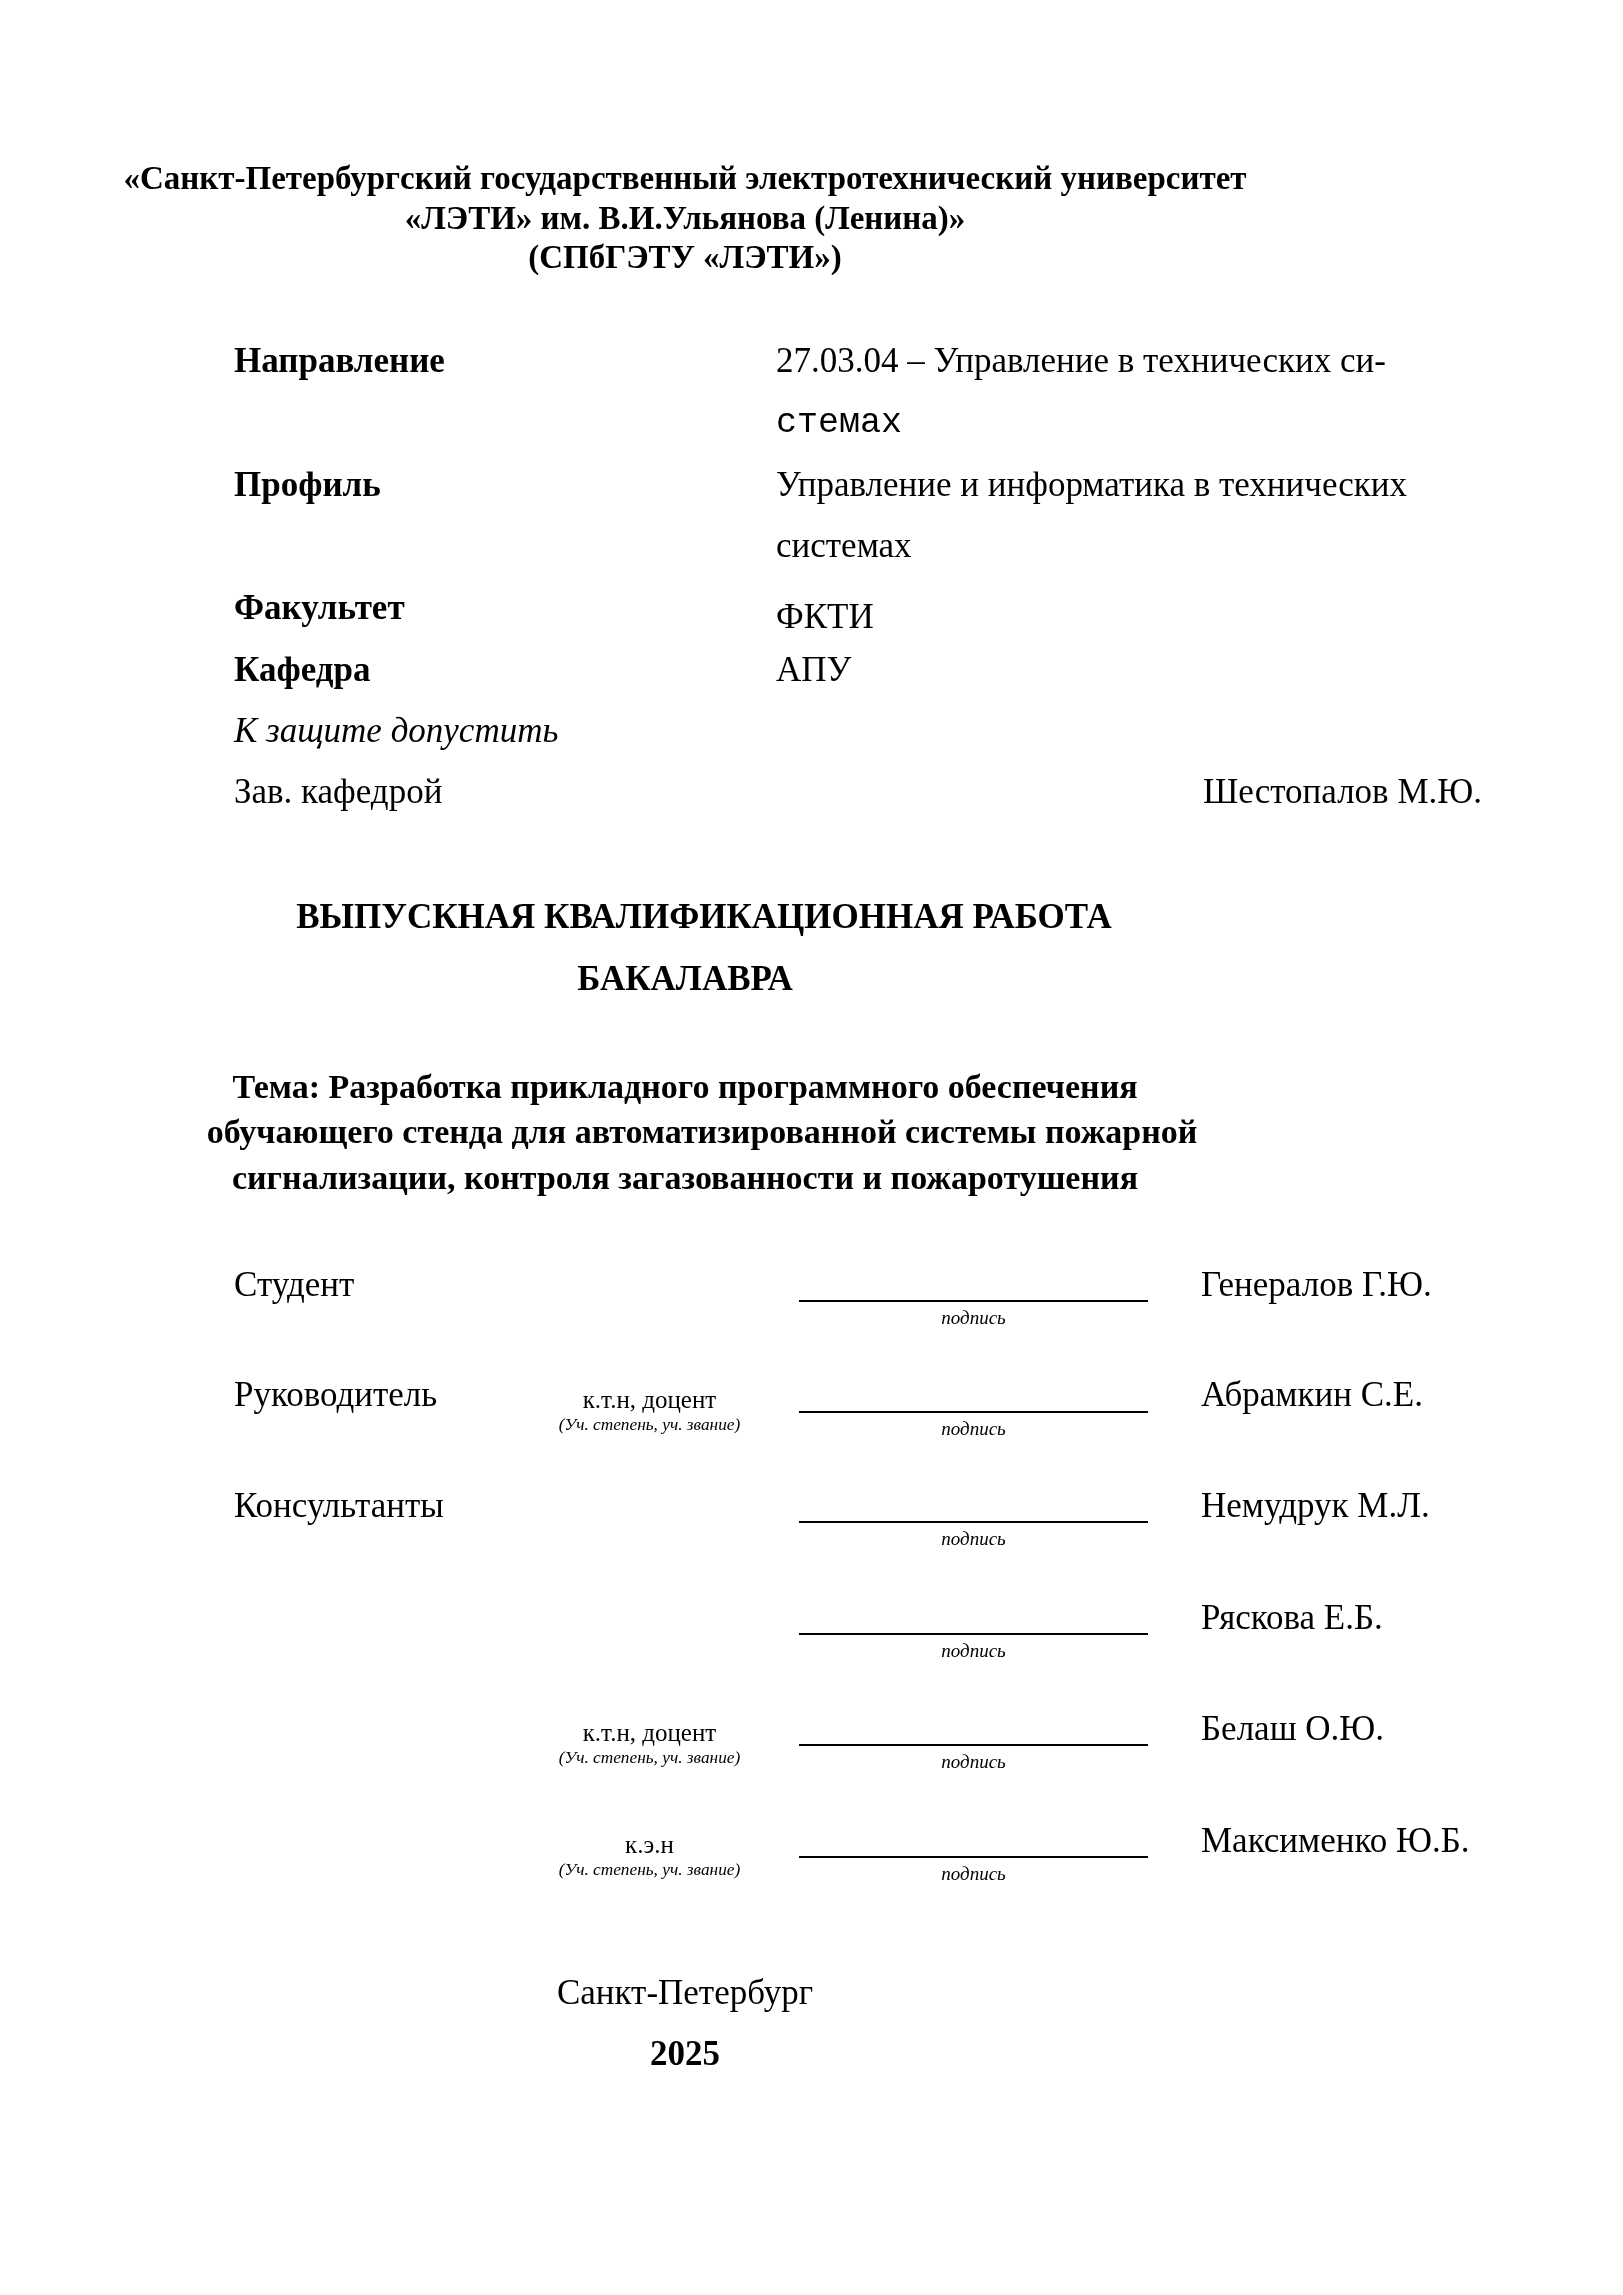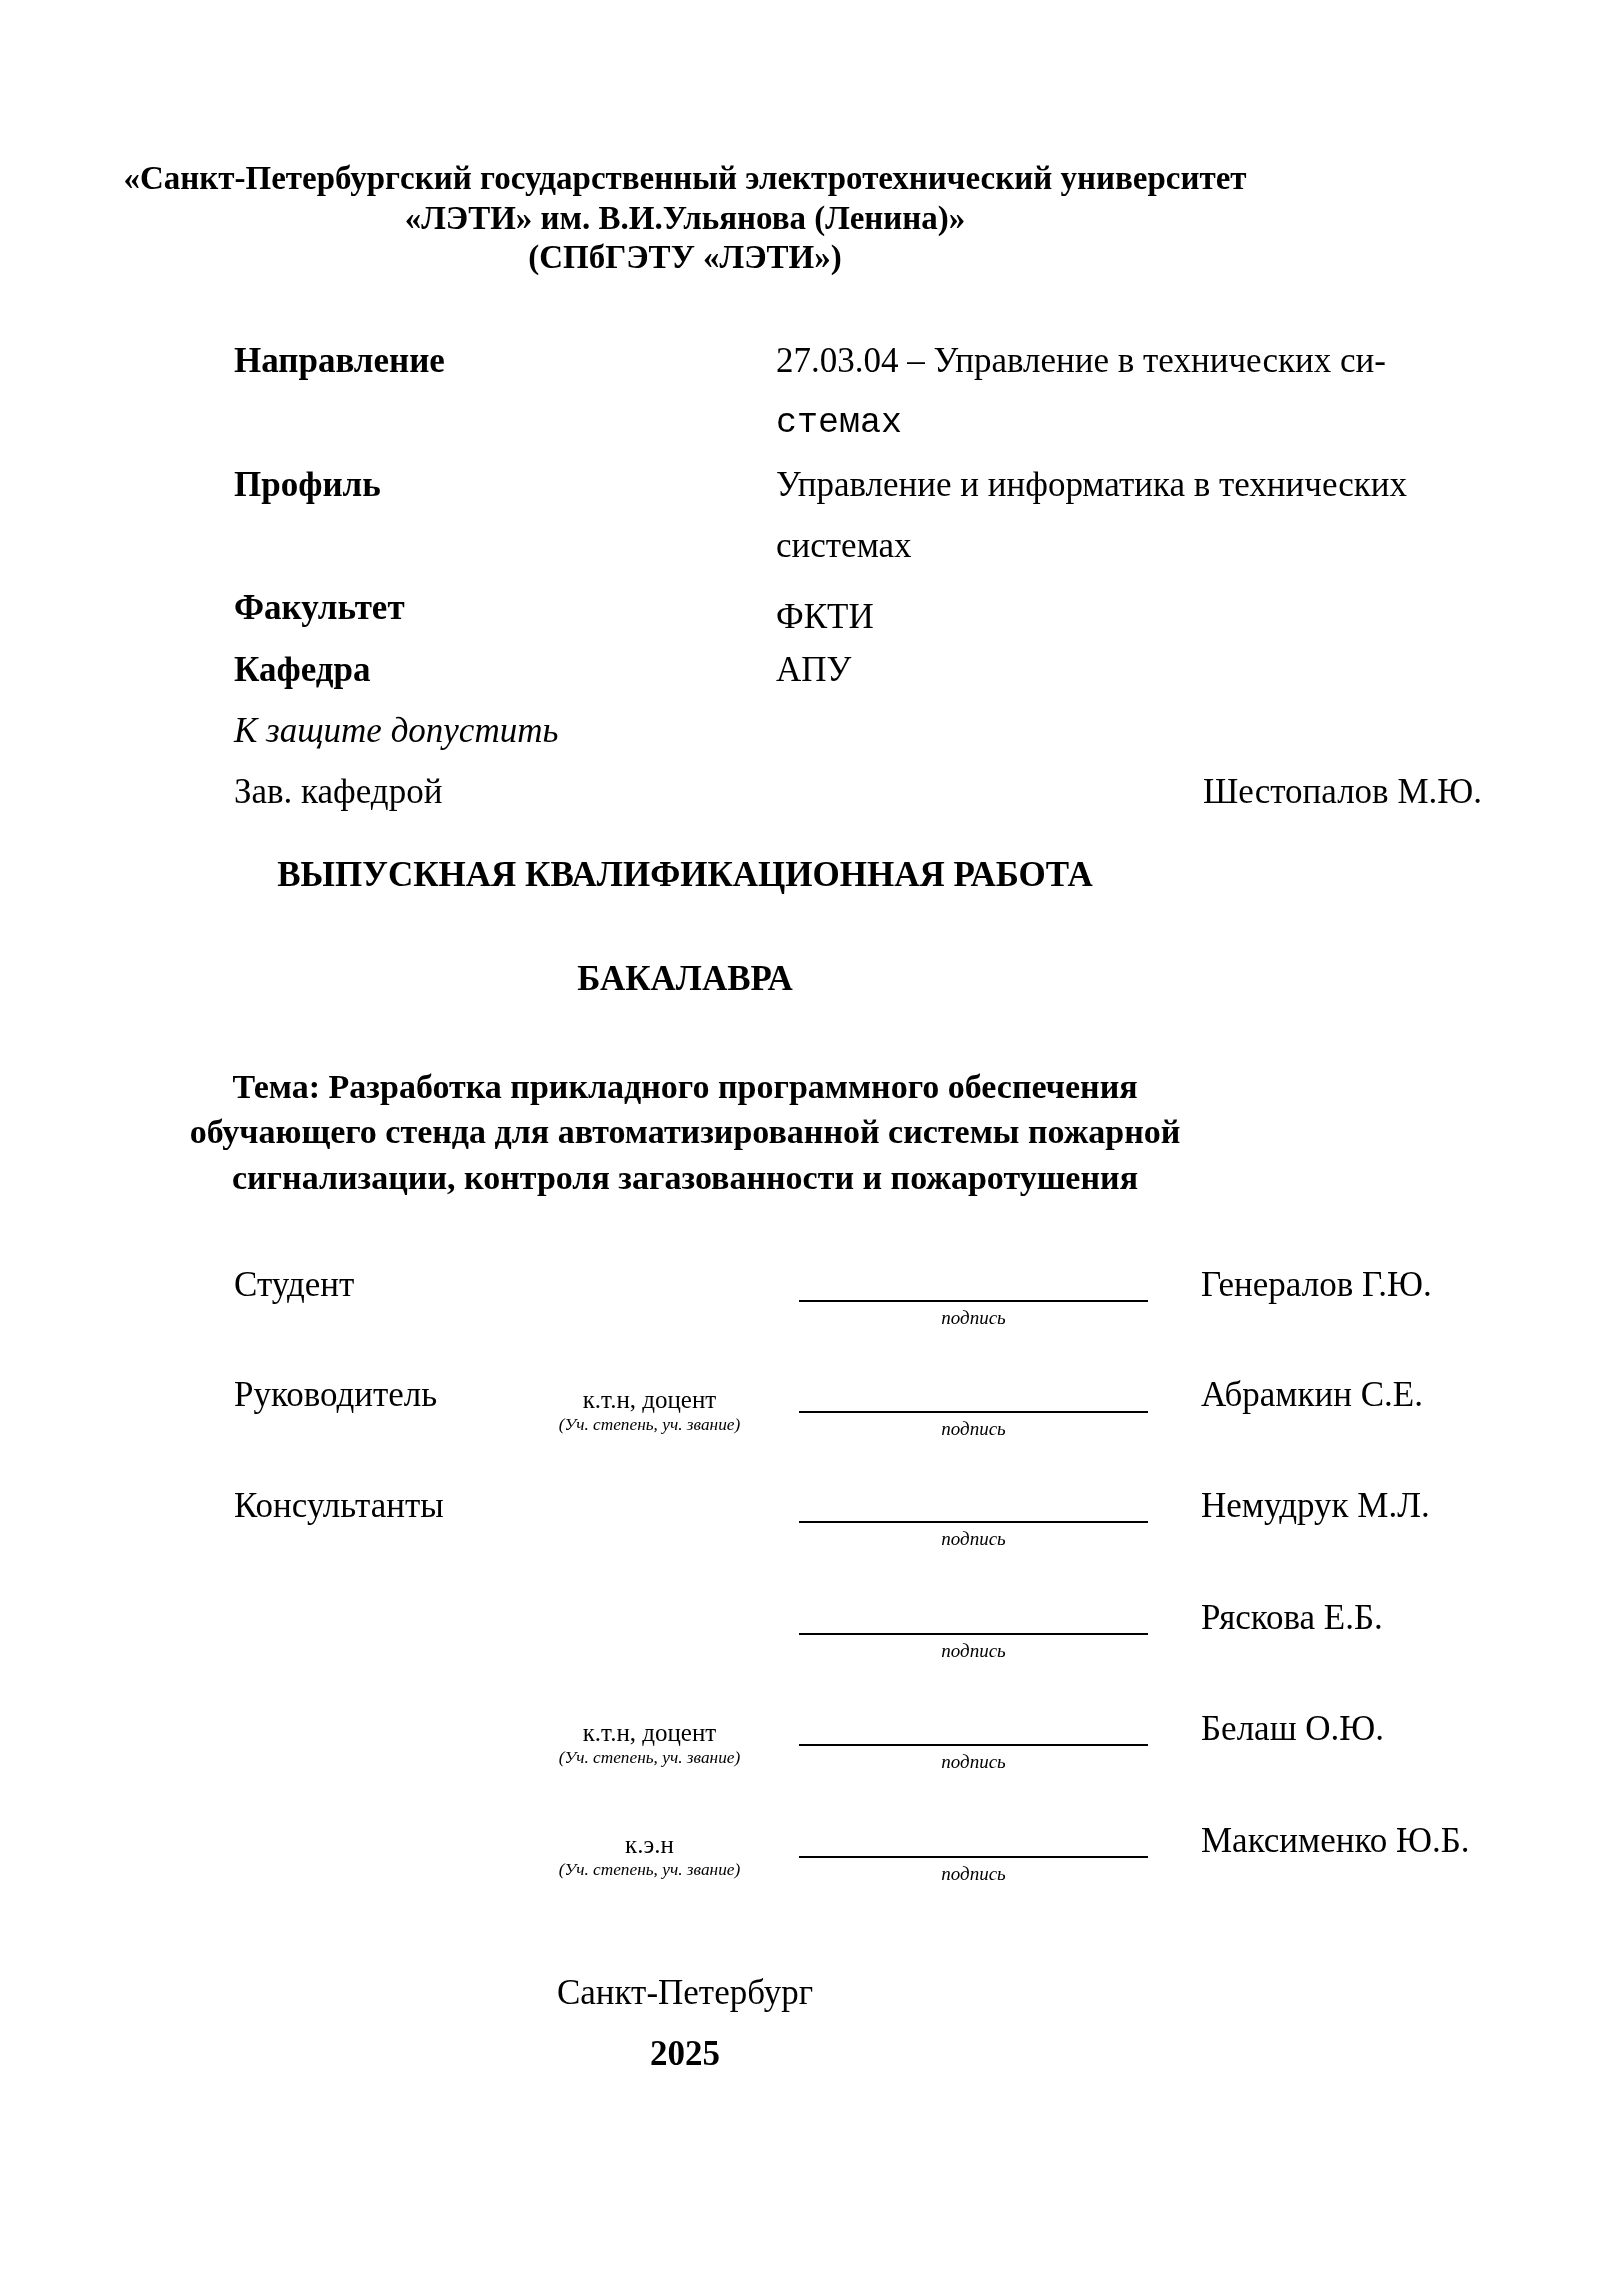--- a/index.html
+++ b/index.html
@@ -43,25 +43,25 @@
   <div class="abs fld-val" style="top:588px;margin-top:9px;">ФКТИ</div>
 
   <div class="abs fld-label" style="top:650px;">Кафедра</div>
   <div class="abs fld-val" style="top:650px;">АПУ</div>
 </div>
 
 <div class="abs body-txt italic" style="left:234px; top:711px;">К защите допустить</div>
 <div class="abs body-txt" style="left:234px; top:772px;">Зав. кафедрой</div>
 <div class="abs body-txt" style="right:141px; top:772px;">Шестопалов М.Ю.</div>
 
-<div class="abs center title" style="top:855px;">ВЫПУСКНАЯ КВАЛИФИКАЦИОННАЯ РАБОТА</div>
+<div class="abs center title" style="top:897px;padding-left:19px;">ВЫПУСКНАЯ КВАЛИФИКАЦИОННАЯ РАБОТА</div>
 <div class="abs center title" style="top:959px;">БАКАЛАВРА</div>
 
 <div class="abs center topic" style="top:1064px;">Тема: Разработка прикладного программного обеспечения</div>
-<div class="abs center topic" style="top:1109px;">обучающего стенда для автоматизированной системы пожарной</div>
+<div class="abs center topic" style="top:1109px;padding-left:17px;">обучающего стенда для автоматизированной системы пожарной</div>
 <div class="abs center topic" style="top:1155px;">сигнализации, контроля загазованности и пожаротушения</div>
 
 <div>
 
   <div class="abs sig-label" style="top:1265px;">Студент</div>
   <div class="sig-line" style="top:1300px;"></div>
   <div class="sig-caption" style="top:1307px;">подпись</div>
   <div class="abs sig-name" style="top:1265px;">Генералов Г.Ю.</div>
 
   <div class="abs sig-label" style="top:1375px;">Руководитель</div>

